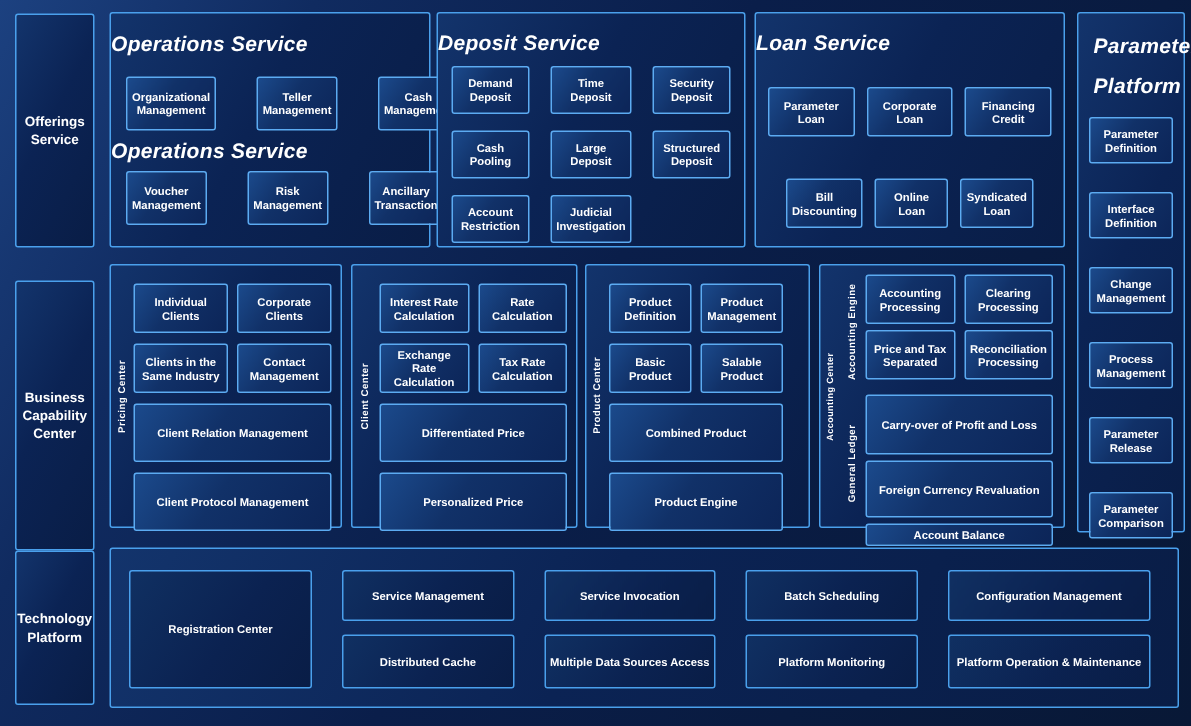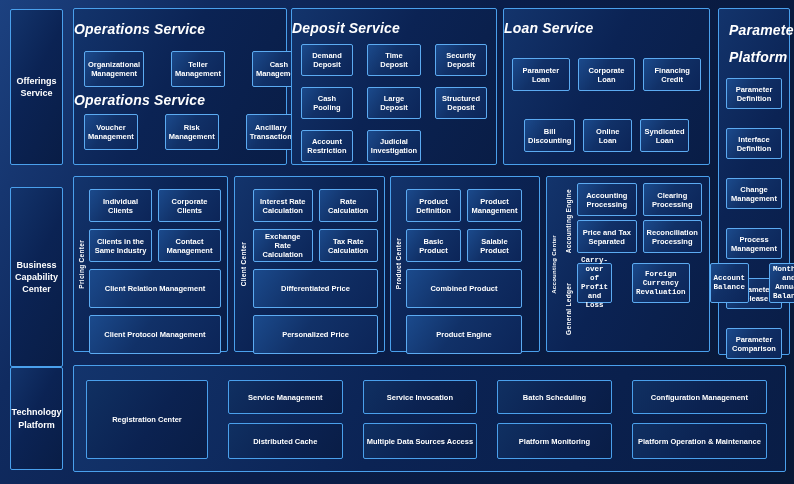--- a/index.html
+++ b/index.html
@@ -31,21 +31,21 @@
   .dep-grid .box { height:32px; }
   .param-list { display:flex; flex-direction:column; gap:19px; padding:8px 7px 0 7px; }
   .param-list .box { height:31px; }
   .mid-panel .content { margin:0 6px 0 15px; padding-top:12px; display:flex; flex-direction:column; gap:7px; }
   .grid2 { display:grid; grid-template-columns:1fr 1fr; gap:7px 6px; grid-auto-rows:33px; }
   .box.wide { height:39px; }
   .vwrap { position:absolute; display:flex; align-items:center; justify-content:center; }
   .vlabel { writing-mode:vertical-rl; transform:rotate(180deg); font-size:6.5px; font-weight:bold; white-space:nowrap; letter-spacing:.3px; }
   .acc-content { margin:0 7px 0 30px; padding-top:6px; }
   .acc-grid-top { display:grid; grid-template-columns:1fr 1fr; gap:4px 6px; grid-auto-rows:33px; }
-  .acc-grid-bot { display:grid; grid-template-columns:1fr 1fr 1fr 1fr; gap:4px 20px; grid-template-rows:40px 38px; margin-top:10px;font-family:Liberation Mono, monospace; }
+  .acc-grid-bot { display:grid; grid-template-columns:1fr; gap:4px 8px; grid-template-rows:40px 38px; margin-top:10px; }
   .bottom-grid {
     display:grid; grid-template-columns:122px 1fr 1fr 1fr 1.18fr;
     grid-template-rows:34px 36px; gap:9px 20px; padding:14px 18px 14px 12px; height:83px;
   }
   .bottom-grid .box { font-size:7.5px; }
   .reg-box { grid-row:1 / 3; font-size:8.5px; }
 </style>
 </head>
 <body>
 

